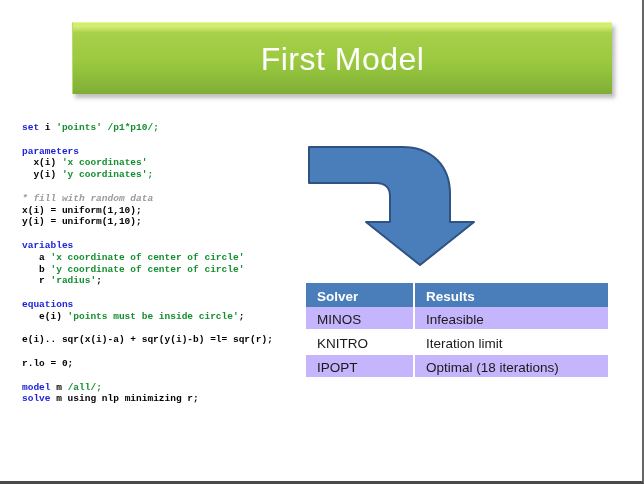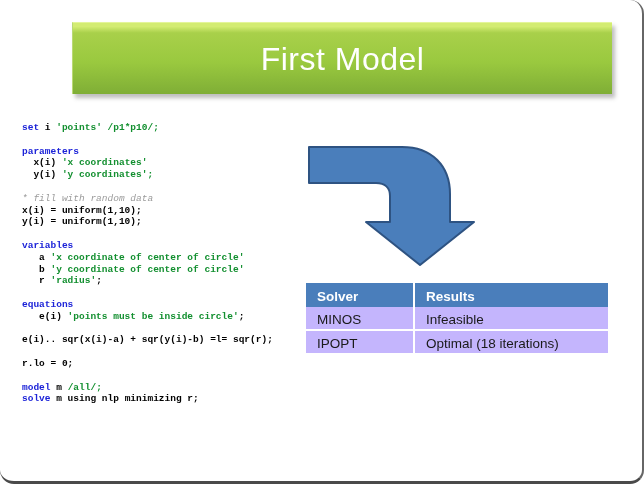--- a/index.html
+++ b/index.html
@@ -13,21 +13,20 @@
 
   #slide {
     position: relative;
     width: 644px;
     height: 484px;
     background: #ffffff;
     overflow: hidden;
     box-sizing: border-box;
     border-right: 2px solid #666666;
     border-bottom: 3px solid #4a4a4a;
-    border-radius: 14px;
   }
 
   
   .title-banner {
     position: absolute;
     left: 72px;
     top: 22px;
     width: 540px;
     height: 72px;
     background: linear-gradient(to bottom, #d3ec72 0%, #d3ec72 5%, #a8d04a 14%, #9ac93f 55%, #7fae36 100%);
@@ -57,21 +56,21 @@
     font-family: "Liberation Mono", "DejaVu Sans Mono", monospace;
     font-size: 9.5px;
     font-weight: bold;
     line-height: 11.8px;
     color: #000000;
     white-space: pre;
   }
   .code-line { white-space: pre; min-height: 11.8px; }
   .kw  { color: #1c23d8; }
   .str { color: #128f2f; }
-  .cmt { color: #9b9b9b; font-style: italic; font-weight: normal; }
+  .cmt { color: #9b9b9b; font-style: italic; font-weight: bold; }
 
   
   .arrow-wrap {
     position: absolute;
     left: 306px;
     top: 144px;
     width: 172px;
     height: 124px;
   }
   .arrow-wrap svg { display: block; width: 172px; height: 124px; }
@@ -132,20 +131,24 @@
       <tr>
         <th class="col-solver">Solver</th>
         <th>Results</th>
       </tr>
     </thead>
     <tbody id="table-body">
         <tr class="row-alt">
           <td class="col-solver">MINOS</td>
           <td>Infeasible</td>
         </tr>
+        <tr class="row-plain">
+          <td class="col-solver">KNITRO</td>
+          <td>Iteration limit</td>
+        </tr>
         <tr class="row-alt">
           <td class="col-solver">IPOPT</td>
           <td>Optimal (18 iterations)</td>
         </tr>
       </tbody>
   </table>
 
 </div>
 
 </body></html>

